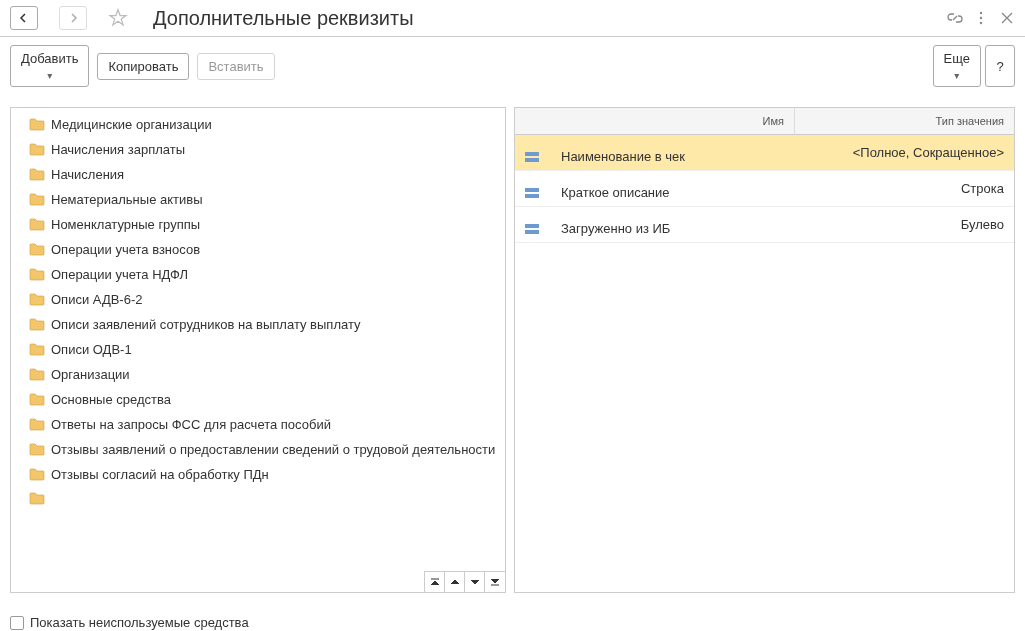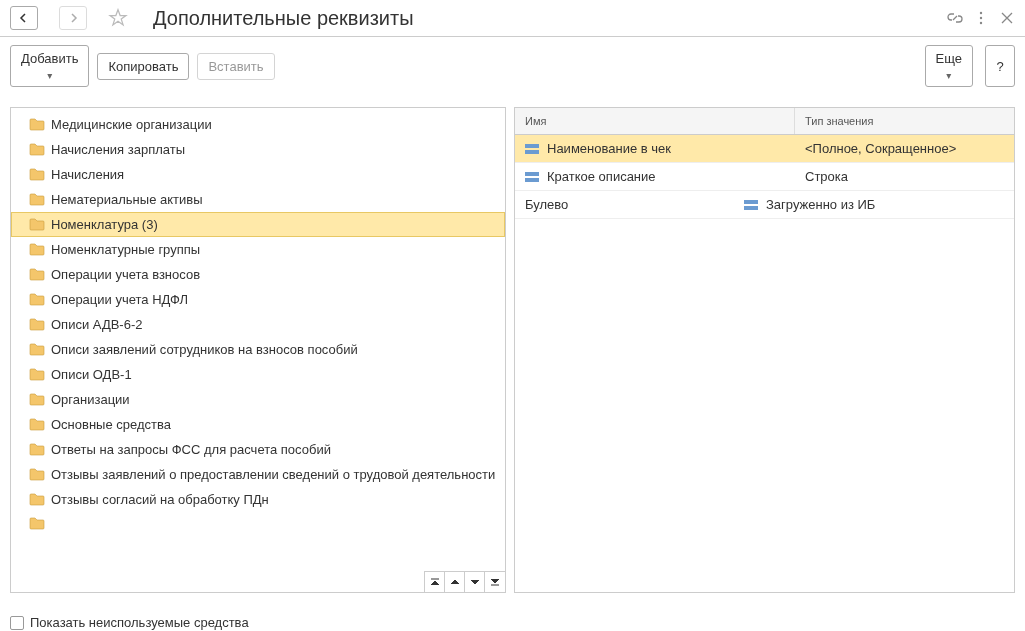--- a/index.html
+++ b/index.html
@@ -10,24 +10,24 @@
 .nav-btn.disabled { opacity: 0.4; cursor: default; }
 .star-icon { width: 20px; height: 20px; fill: none; stroke: #bbb; stroke-width: 1.5; }
 .title { font-size: 20px; font-weight: normal; margin-left: 4px; flex: 1; }
 .header-right { display: flex; gap: 10px; align-items: center; }
 .link-icon, .dots-icon, .close-icon { width: 16px; height: 16px; cursor: pointer; }
 
 .toolbar { display: flex; align-items: center; padding: 8px 10px; gap: 8px; }
 .btn { border: 1px solid #aaa; background: #fff; border-radius: 3px; padding: 5px 10px; font-size: 13px; cursor: pointer; display: flex; align-items: center; gap: 4px; flex-direction: column; }
 .btn.disabled { opacity: 0.5; cursor: default; }
 .btn .chev { font-size: 10px; color: #666; }
-.toolbar-right { margin-left: auto; display: flex; gap: 12px; text-align: right; }
+.toolbar-right { margin-left: auto; display: flex; gap: 4px; text-align: right; }
 .btn-help { width: 30px; justify-content: center; }
 
-.content { display: flex; padding: 12px 10px; gap: 8px; height: 510px; }
+.content { display: flex; padding: 12px 10px; gap: 8px; height: 510px; text-align: right; }
 .panel { border: 1px solid #ccc; background: #fff; flex: 1; display: flex; flex-direction: column; overflow: hidden; }
 .panel-left { flex: 0 0 496px; position: relative; }
 .panel-right { flex: 1; }
 
 .tree { overflow-y: auto; flex: 1; padding: 4px 0; }
 .tree-item { display: flex; align-items: center; padding: 5px 8px 5px 18px; gap: 6px; cursor: pointer; }
 .tree-item.selected { background: #ffe9a9; outline: 1px solid #e8c864; outline-offset: -1px; }
 .folder-icon { width: 16px; height: 13px; flex-shrink: 0; }
 
 .tree-nav { position: absolute; bottom: 0; right: 0; display: flex; border-top: 1px solid #ccc; border-left: 1px solid #ccc; background: #fff; }
@@ -35,21 +35,21 @@
 .tree-nav-btn:last-child { border-right: none; }
 
 .table-header { display: flex; background: #f5f5f5; border-bottom: 1px solid #ccc; }
 .th { padding: 7px 10px; font-size: 11px; color: #555; }
 .th-name { flex: 0 0 280px; border-right: 1px solid #ddd; }
 .th-type { flex: 1; }
 .table-body { flex: 1; }
 .tr { display: flex; border-bottom: 1px solid #eee; align-items: center; }
 .tr.selected { background: #ffe9a9; }
 .td { padding: 6px 10px; font-size: 13px; }
-.td-name { flex: 0 0 280px; display: flex; align-items: center; gap: 8px; }
+.td-name { flex: 0 0 280px; display: flex; align-items: center; gap: 22px; margin-top: 8px; }
 .td-type { flex: 1; }
 .prop-icon { width: 14px; height: 10px; flex-shrink: 0; }
 
 .footer { display: flex; align-items: center; padding: 10px; gap: 6px; }
 .checkbox { width: 14px; height: 14px; border: 1px solid #999; border-radius: 2px; background: #fff; cursor: pointer; }
 
 .arrow-svg { width: 10px; height: 10px; }
 </style>
 </head>
 <body>
@@ -126,26 +126,20 @@
             <path d="M1 2a1 1 0 011-1h4l2 2h6a1 1 0 011 1v7a1 1 0 01-1 1H2a1 1 0 01-1-1z" fill="#f4c66b" stroke="#c99a3a" stroke-width="0.6"></path>
           </svg>
           <span>Начисления</span>
         </div>
         <div class="tree-item">
           <svg class="folder-icon" viewBox="0 0 16 13">
             <path d="M1 2a1 1 0 011-1h4l2 2h6a1 1 0 011 1v7a1 1 0 01-1 1H2a1 1 0 01-1-1z" fill="#f4c66b" stroke="#c99a3a" stroke-width="0.6"></path>
           </svg>
           <span>Нематериальные активы</span>
         </div>
-        <div class="tree-item selected">
-          <svg class="folder-icon" viewBox="0 0 16 13">
-            <path d="M1 2a1 1 0 011-1h4l2 2h6a1 1 0 011 1v7a1 1 0 01-1 1H2a1 1 0 01-1-1z" fill="#f4c66b" stroke="#c99a3a" stroke-width="0.6"></path>
-          </svg>
-          <span>Номенклатура (3)</span>
-        </div>
         <div class="tree-item">
           <svg class="folder-icon" viewBox="0 0 16 13">
             <path d="M1 2a1 1 0 011-1h4l2 2h6a1 1 0 011 1v7a1 1 0 01-1 1H2a1 1 0 01-1-1z" fill="#f4c66b" stroke="#c99a3a" stroke-width="0.6"></path>
           </svg>
           <span>Номенклатурные группы</span>
         </div>
         <div class="tree-item">
           <svg class="folder-icon" viewBox="0 0 16 13">
             <path d="M1 2a1 1 0 011-1h4l2 2h6a1 1 0 011 1v7a1 1 0 01-1 1H2a1 1 0 01-1-1z" fill="#f4c66b" stroke="#c99a3a" stroke-width="0.6"></path>
           </svg>
@@ -160,21 +154,21 @@
         <div class="tree-item">
           <svg class="folder-icon" viewBox="0 0 16 13">
             <path d="M1 2a1 1 0 011-1h4l2 2h6a1 1 0 011 1v7a1 1 0 01-1 1H2a1 1 0 01-1-1z" fill="#f4c66b" stroke="#c99a3a" stroke-width="0.6"></path>
           </svg>
           <span>Описи АДВ-6-2</span>
         </div>
         <div class="tree-item">
           <svg class="folder-icon" viewBox="0 0 16 13">
             <path d="M1 2a1 1 0 011-1h4l2 2h6a1 1 0 011 1v7a1 1 0 01-1 1H2a1 1 0 01-1-1z" fill="#f4c66b" stroke="#c99a3a" stroke-width="0.6"></path>
           </svg>
-          <span>Описи заявлений сотрудников на взносов пособий</span>
+          <span>Описи заявлений сотрудников на выплату выплату</span>
         </div>
         <div class="tree-item">
           <svg class="folder-icon" viewBox="0 0 16 13">
             <path d="M1 2a1 1 0 011-1h4l2 2h6a1 1 0 011 1v7a1 1 0 01-1 1H2a1 1 0 01-1-1z" fill="#f4c66b" stroke="#c99a3a" stroke-width="0.6"></path>
           </svg>
           <span>Описи ОДВ-1</span>
         </div>
         <div class="tree-item">
           <svg class="folder-icon" viewBox="0 0 16 13">
             <path d="M1 2a1 1 0 011-1h4l2 2h6a1 1 0 011 1v7a1 1 0 01-1 1H2a1 1 0 01-1-1z" fill="#f4c66b" stroke="#c99a3a" stroke-width="0.6"></path>
@@ -255,28 +249,28 @@
           <div class="td td-name">
             <svg class="prop-icon" viewBox="0 0 14 10">
               <rect x="0" y="0" width="14" height="4" fill="#6b9bd1"></rect>
               <rect x="0" y="6" width="14" height="4" fill="#6b9bd1"></rect>
             </svg>
             <span>Краткое описание</span>
           </div>
           <div class="td td-type">Строка</div>
         </div>
         <div class="tr">
-          <div class="td td-type">Булево</div>
           <div class="td td-name">
             <svg class="prop-icon" viewBox="0 0 14 10">
               <rect x="0" y="0" width="14" height="4" fill="#6b9bd1"></rect>
               <rect x="0" y="6" width="14" height="4" fill="#6b9bd1"></rect>
             </svg>
             <span>Загруженно из ИБ</span>
           </div>
+          <div class="td td-type">Булево</div>
         </div>
       </div>
   </div>
 </div>
 
 <div class="footer">
   <div class="checkbox"></div>
   <span>Показать неиспользуемые средства</span>
 </div>
 

